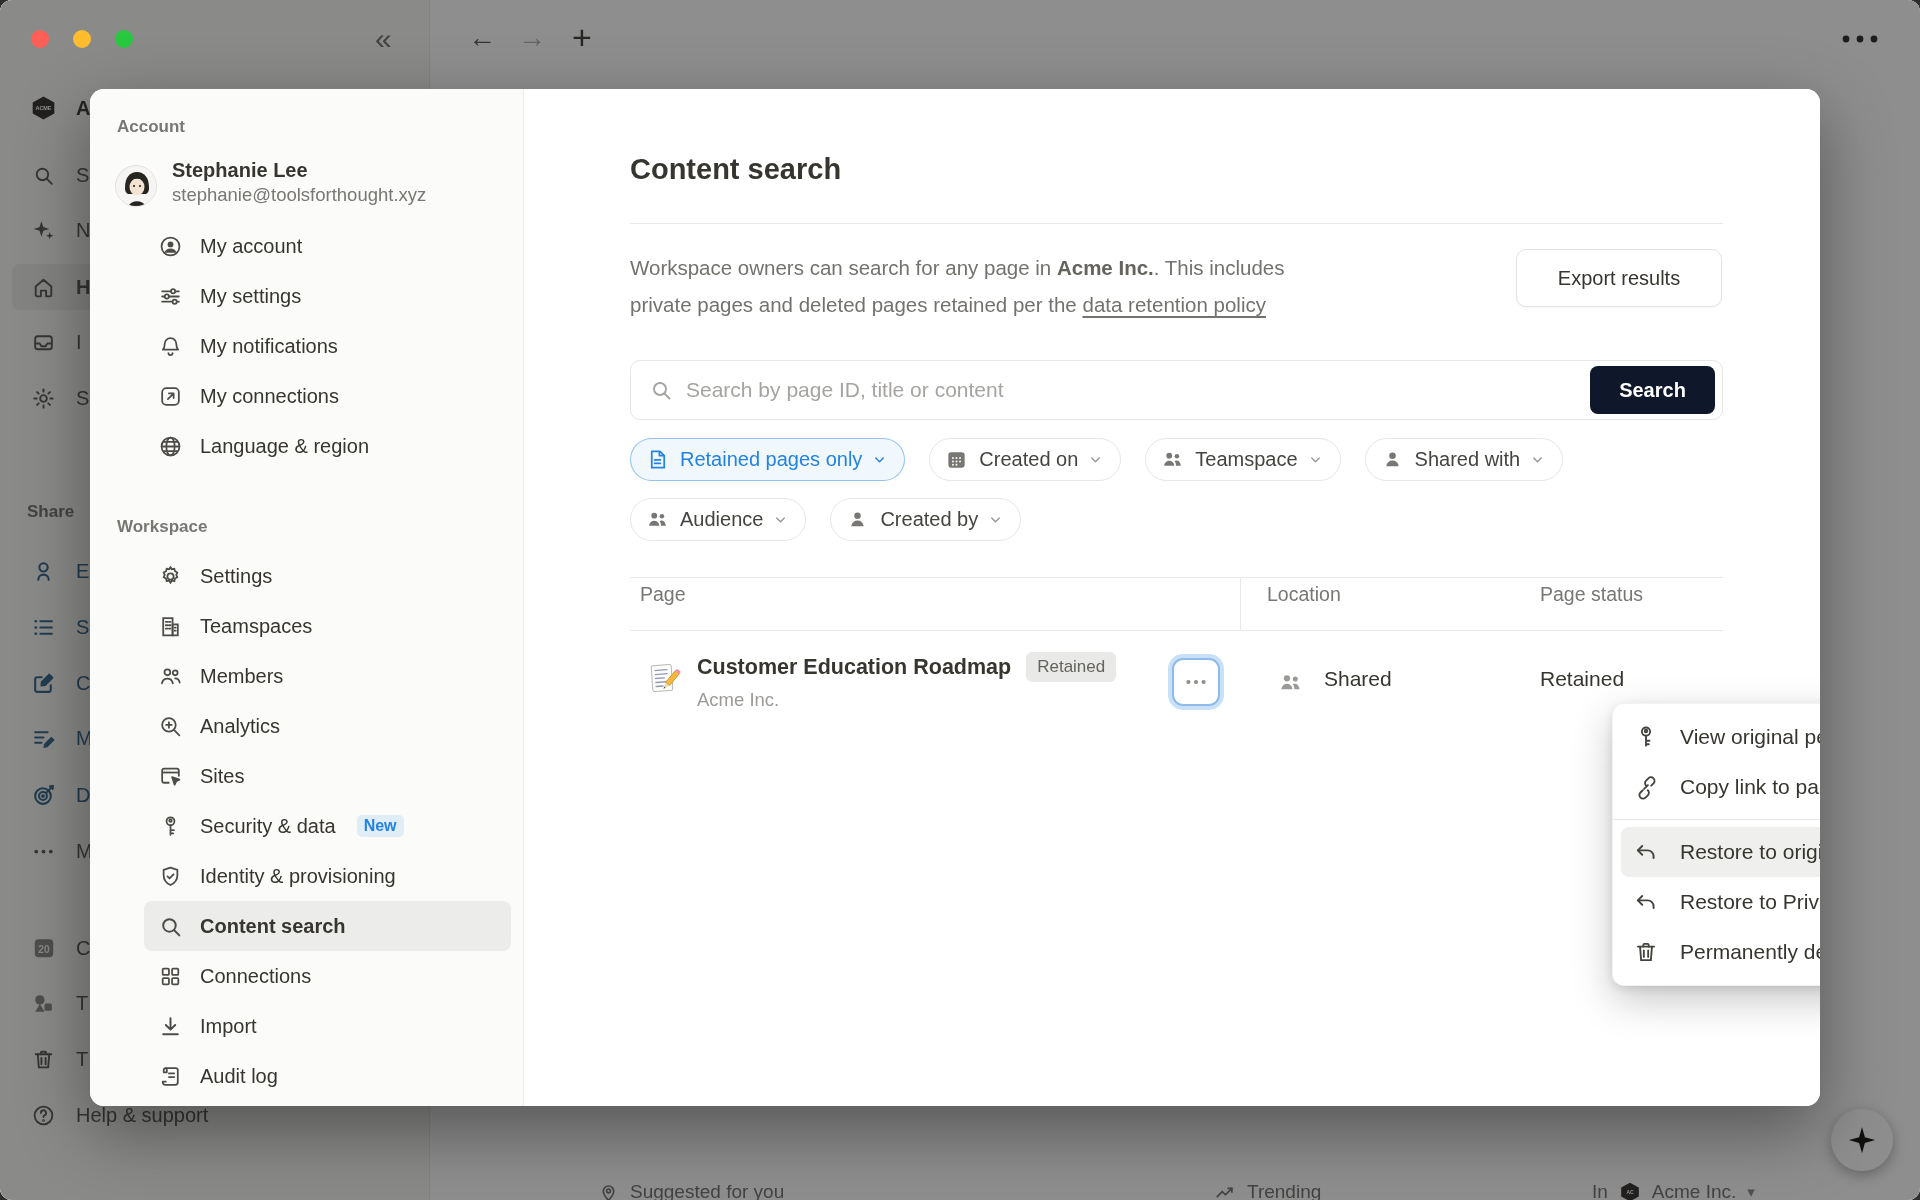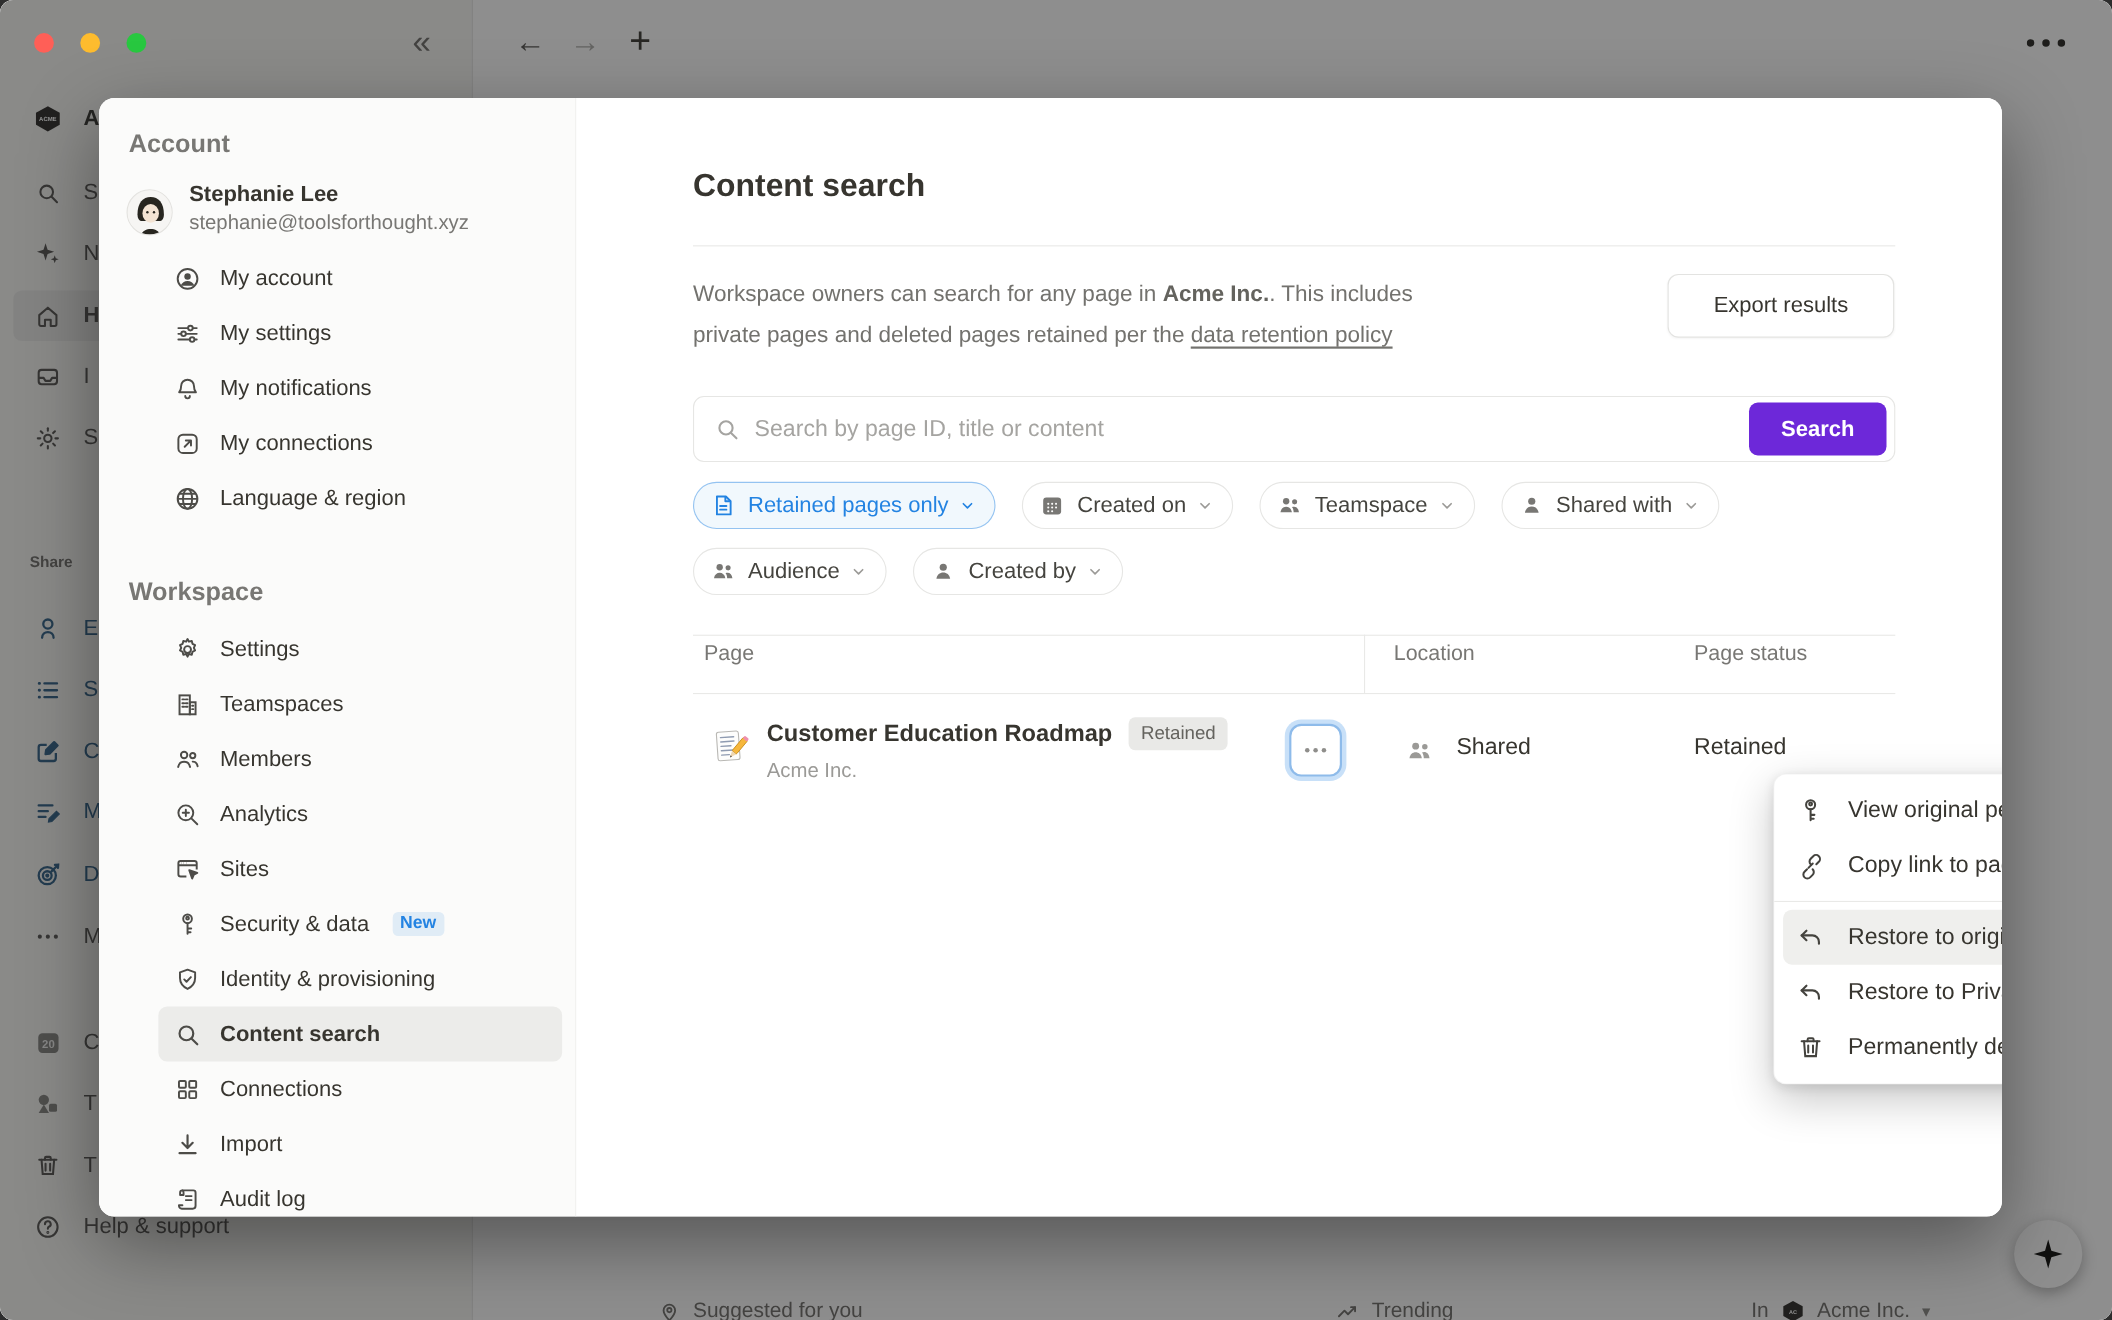--- a/index.html
+++ b/index.html
@@ -7,38 +7,38 @@
   .stage { position:absolute; inset:0; width:1920px; height:1200px; border-radius:12px; overflow:hidden; background:#fff; }
 
   
   .bg-app { position:absolute; inset:0; z-index:0; }
   .bg-canvas { position:absolute; inset:0; background:#ffffff; }
   .bg-sidebar { position:absolute; left:0; top:0; width:430px; height:1200px; background:#f7f7f5; border-right:1px solid #e9e9e7; }
   .bgrow { position:absolute; left:30px; display:flex; align-items:center; gap:19px; height:46px; color:#41403c; font-size:20px; white-space:nowrap; }
   .bgrow .ic { width:27px; height:27px; flex:0 0 27px; display:flex; align-items:center; justify-content:center; }
   .bgrow.active { background:#ececea; border-radius:8px; left:12px; padding-left:18px; right:12px; }
   .bgrow.active .lbl { font-weight:600; }
-  .bg-section { position:absolute; left:27px; color:#787774; font-size:14px; font-weight:600; }
+  .bg-section { position:absolute; left:27px; color:#787774; font-size:17px; font-weight:600; }
   .blue { color:#3d6b8e; }
   .gray-ic { color:#5f5e5b; }
   .hexbadge { width:40px; height:40px; }
   .toolbar-ic { position:absolute; color:#787774; }
   .bg-footer { position:absolute; top:1181px; display:flex; align-items:center; gap:11px; color:#787774; font-size:19px; white-space:nowrap; }
   .ai-fab { position:absolute; left:1831px; top:1109px; width:62px; height:62px; border-radius:50%; background:#ffffff; box-shadow:0 4px 14px rgba(0,0,0,.3); display:flex; align-items:center; justify-content:center; }
 
   .overlay { position:absolute; inset:0; background:rgba(5,5,5,0.45); z-index:40; }
 
   .lights { position:absolute; top:30px; left:31px; display:flex; gap:24px; z-index:60; }
   .light { width:18px; height:18px; border-radius:50%; }
 
   
   .modal { position:absolute; left:90px; top:89px; width:1730px; height:1017px; background:#ffffff; border-radius:14px; box-shadow:0 24px 70px rgba(0,0,0,.4); z-index:100; overflow:hidden; display:flex; }
 
   .m-side { width:434px; height:100%; background:#fbfbfa; border-right:1px solid #eeeeec; overflow:hidden; flex:0 0 434px; }
-  .m-section { margin:28px 0 0 27px; color:#787774; font-size:23px; font-weight:600; }
+  .m-section { margin:28px 0 0 27px; color:#787774; font-size:17px; font-weight:600; }
   .user-row { margin:20px 14px 0 25px; display:flex; gap:15px; align-items:flex-end; }
   .avatar { width:42px; height:42px; border-radius:50%; background:#f3f2f0; border:1px solid #e3e2df; overflow:hidden; flex:0 0 42px; }
   .user-name { color:#37352f; font-size:20px; font-weight:700; line-height:26px; }
   .user-email { color:#787774; font-size:18.5px; line-height:24px; }
   .m-items { margin-top:14px;padding-left:42px; }
   .m-item { height:50px; display:flex; align-items:center; gap:17px; padding:0 14px; margin:0 12px; border-radius:8px; color:#37352f; font-size:20px; cursor:default; }
   .m-item .ic { width:25px; height:25px; flex:0 0 25px; color:#4d4c48; display:flex; align-items:center; justify-content:center; }
   .m-item.selected { background:#ececea; font-weight:600; }
   .m-item .newbadge { margin-left:4px; color:#2383e2; background:rgba(35,131,226,0.12); font-size:16px; font-weight:600; border-radius:5px; padding:2px 7px; }
   .ws-gap { margin-top:46px; }
@@ -47,21 +47,21 @@
   .title { position:absolute; left:106px; top:64px; font-size:29px; font-weight:700; color:#37352f; }
   .hr { position:absolute; left:106px; width:1093px; height:1px; background:#e9e9e7; }
   .desc { position:absolute; left:106px; top:160px; width:880px; color:#73726e; font-size:20.5px; line-height:37px; }
   .desc b { color:#64635e; font-weight:700; }
   .desc a { color:#73726e; text-decoration:underline; text-underline-offset:4px; }
   .export-btn { position:absolute; left:992px; top:160px; width:206px; height:58px; border:1px solid #e3e3e1; border-radius:10px; background:#fff; color:#37352f; font-size:20px; font-weight:500; display:flex; align-items:center; justify-content:center; box-shadow:0 1px 2px rgba(0,0,0,.04); }
 
   .searchbar { position:absolute; left:106px; top:271px; width:1093px; height:60px; border:1px solid #e6e6e4; border-radius:10px; background:#fff; display:flex; align-items:center; padding:0 7px 0 18px; gap:13px; }
   .searchbar input { flex:1; border:none; outline:none; font-size:21px; color:#37352f; font-family:"Liberation Sans",sans-serif; background:transparent; }
   .searchbar input::placeholder { color:#a5a4a1; }
-  .search-btn { width:125px; height:48px; border-radius:8px; background:#6d28d9; color:#fff; font-size:20px; font-weight:600; display:flex; align-items:center; justify-content:center; flex:0 0 125px; }
+  .search-btn { width:125px; height:48px; border-radius:8px; background:#0f172a; color:#fff; font-size:20px; font-weight:600; display:flex; align-items:center; justify-content:center; flex:0 0 125px; }
 
   .filters { position:absolute; left:106px; display:flex; gap:24px; }
   .pill { height:43px; display:flex; align-items:center; gap:11px; padding:0 17px 0 15px; border:1px solid #e6e6e4; border-radius:23px; background:#fff; color:#45443f; font-size:20px; white-space:nowrap; }
   .pill .ic { width:23px; height:23px; color:#787774; display:flex; align-items:center; }
   .pill .chev { width:15px; height:15px; color:#9b9a97; margin-left:-1px; display:flex; align-items:center; }
   .pill.active { background:#f1f8fd; border-color:rgba(35,131,226,.45); color:#2383e2; }
   .pill.active .ic, .pill.active .chev { color:#2383e2; }
 
   .thead-line { position:absolute; left:106px; width:1093px; height:1px; background:#e9e9e7; }
   .th { position:absolute; color:#787774; font-size:19.5px; }

